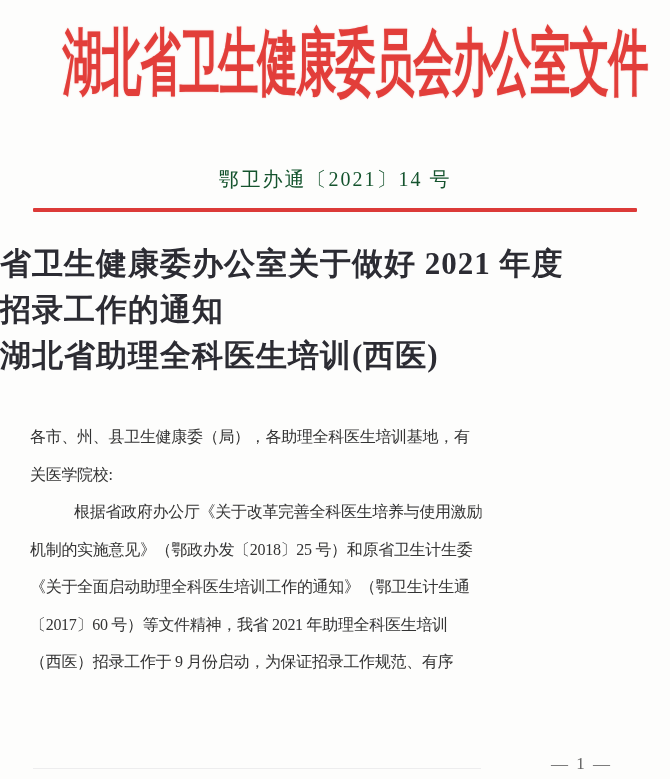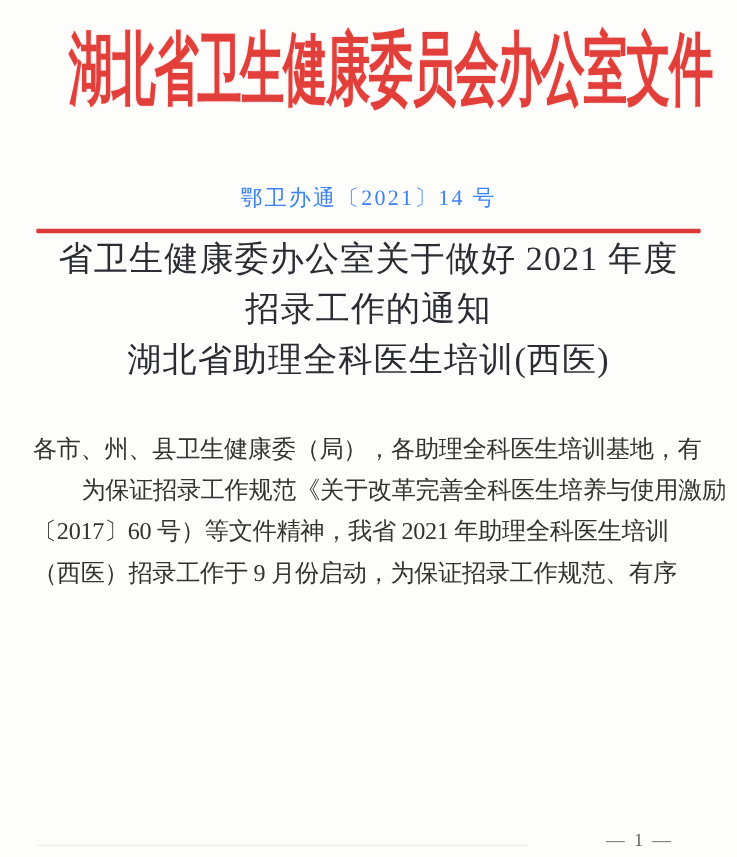--- a/index.html
+++ b/index.html
@@ -42,42 +42,42 @@
     transform-origin:top center;
     white-space:nowrap;
     text-shadow:0 0 1px rgba(226,62,58,.45);
   }
   
   .doc-number{
     margin-top:62px;
     text-align:center;
     font-size:20px;
     letter-spacing:2px;
-    color:#3b82f6;
+    color:#14532d;
   }
   
   .red-rule{
     margin:15px 33px 0 33px;
     height:4px;
     background:var(--rule-red);
     border-radius:1px;
   }
   
   .doc-title{
-    text-align:center;
-    font-weight:normal;
+    margin-top:29px;
+    font-weight:bold;
     color:var(--title-text);
     font-size:31px;
     line-height:46px;
     letter-spacing:1px;
   }
   
   .doc-body{
     margin:39px 36px 0 30px;
-    font-size:22px;
+    font-size:16px;
     line-height:37.5px;
     color:var(--body-text);
     letter-spacing:-0.3px;
   }
   .body-line{
     white-space:nowrap;
   }
   .body-line.indent{
     text-indent:44px;
   }
@@ -114,21 +114,24 @@
   <div class="red-rule"></div>
 
   <div class="doc-title">
       <div class="title-line">省卫生健康委办公室关于做好 2021 年度</div>
       <div class="title-line">招录工作的通知</div>
       <div class="title-line">湖北省助理全科医生培训(西医)</div>
     </div>
 
   <div class="doc-body">
       <div class="body-line">各市、州、县卫生健康委（局），各助理全科医生培训基地，有</div>
-      <div class="body-line indent">为保证招录工作规范《关于改革完善全科医生培养与使用激励</div>
+      <div class="body-line">关医学院校:</div>
+      <div class="body-line indent">根据省政府办公厅《关于改革完善全科医生培养与使用激励</div>
+      <div class="body-line">机制的实施意见》（鄂政办发〔2018〕25 号）和原省卫生计生委</div>
+      <div class="body-line">《关于全面启动助理全科医生培训工作的通知》（鄂卫生计生通</div>
       <div class="body-line">〔2017〕60 号）等文件精神，我省 2021 年助理全科医生培训</div>
       <div class="body-line">（西医）招录工作于 9 月份启动，为保证招录工作规范、有序</div>
     </div>
 
   <div class="bottom-scan-line"></div>
 
   <div class="page-number">— 1 —</div>
 
 </div>
 

